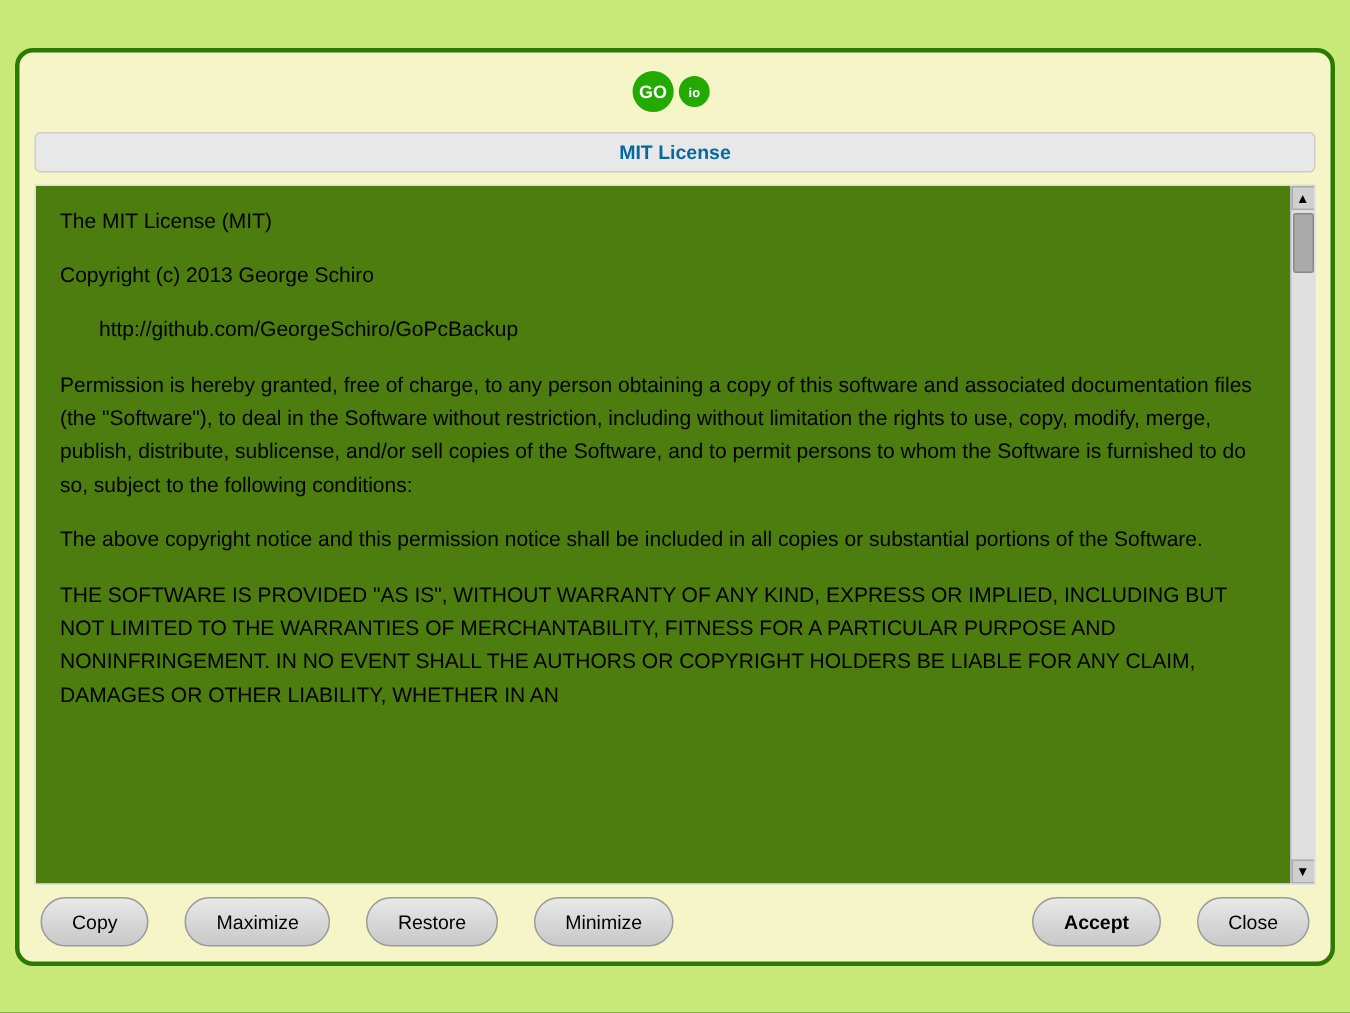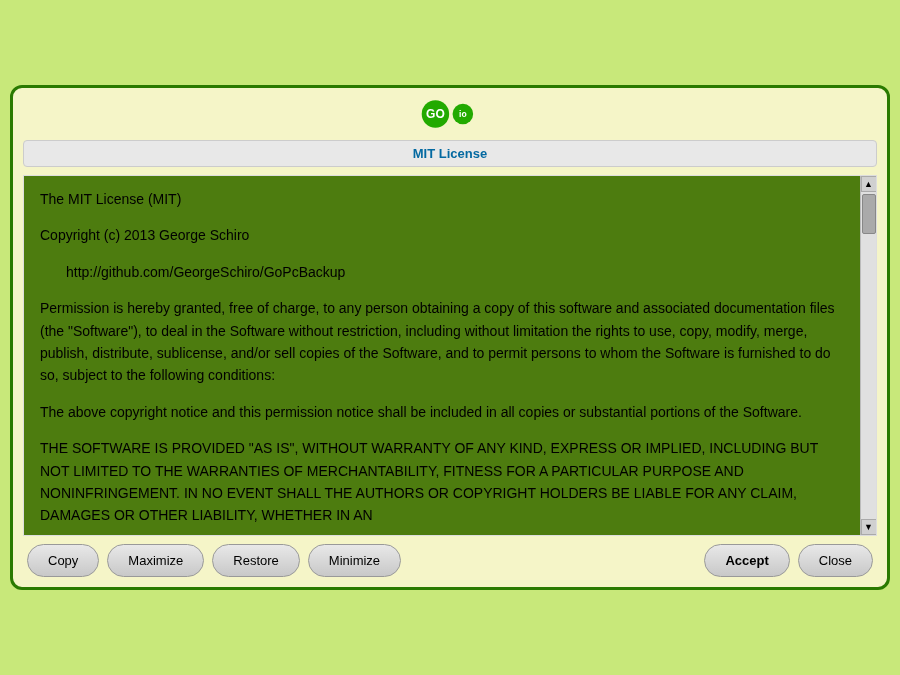--- a/index.html
+++ b/index.html
@@ -10,21 +10,21 @@
       background: #c8e87a;
       display: flex;
       align-items: center;
       justify-content: center;
       font-family: 'Segoe UI', Tahoma, Geneva, Verdana, sans-serif;
       overflow: hidden;
     }
 
     .outer-frame {
       width: 880px;
-      height: 505px;
+      height: 612px;
       background: #f5f5c8;
       border: 3px solid #2a7a00;
       border-radius: 12px;
       display: flex;
       flex-direction: column;
       align-items: center;
       padding: 10px 10px 8px 10px;
       position: relative;
     }
 
@@ -107,21 +107,21 @@
       font-size: 9px;
       cursor: pointer;
       user-select: none;
     }
 
     .bottom-bar {
       width: 100%;
       display: flex;
       align-items: center;
       padding: 8px 4px 2px 4px;
-      gap: 8px;
+      gap: 24px;
     }
 
     .btn {
       padding: 8px 20px;
       border-radius: 20px;
       border: 1px solid #999;
       background: linear-gradient(to bottom, #e8e8e8, #c8c8c8);
       font-size: 13px;
       font-weight: 500;
       cursor: pointer;

